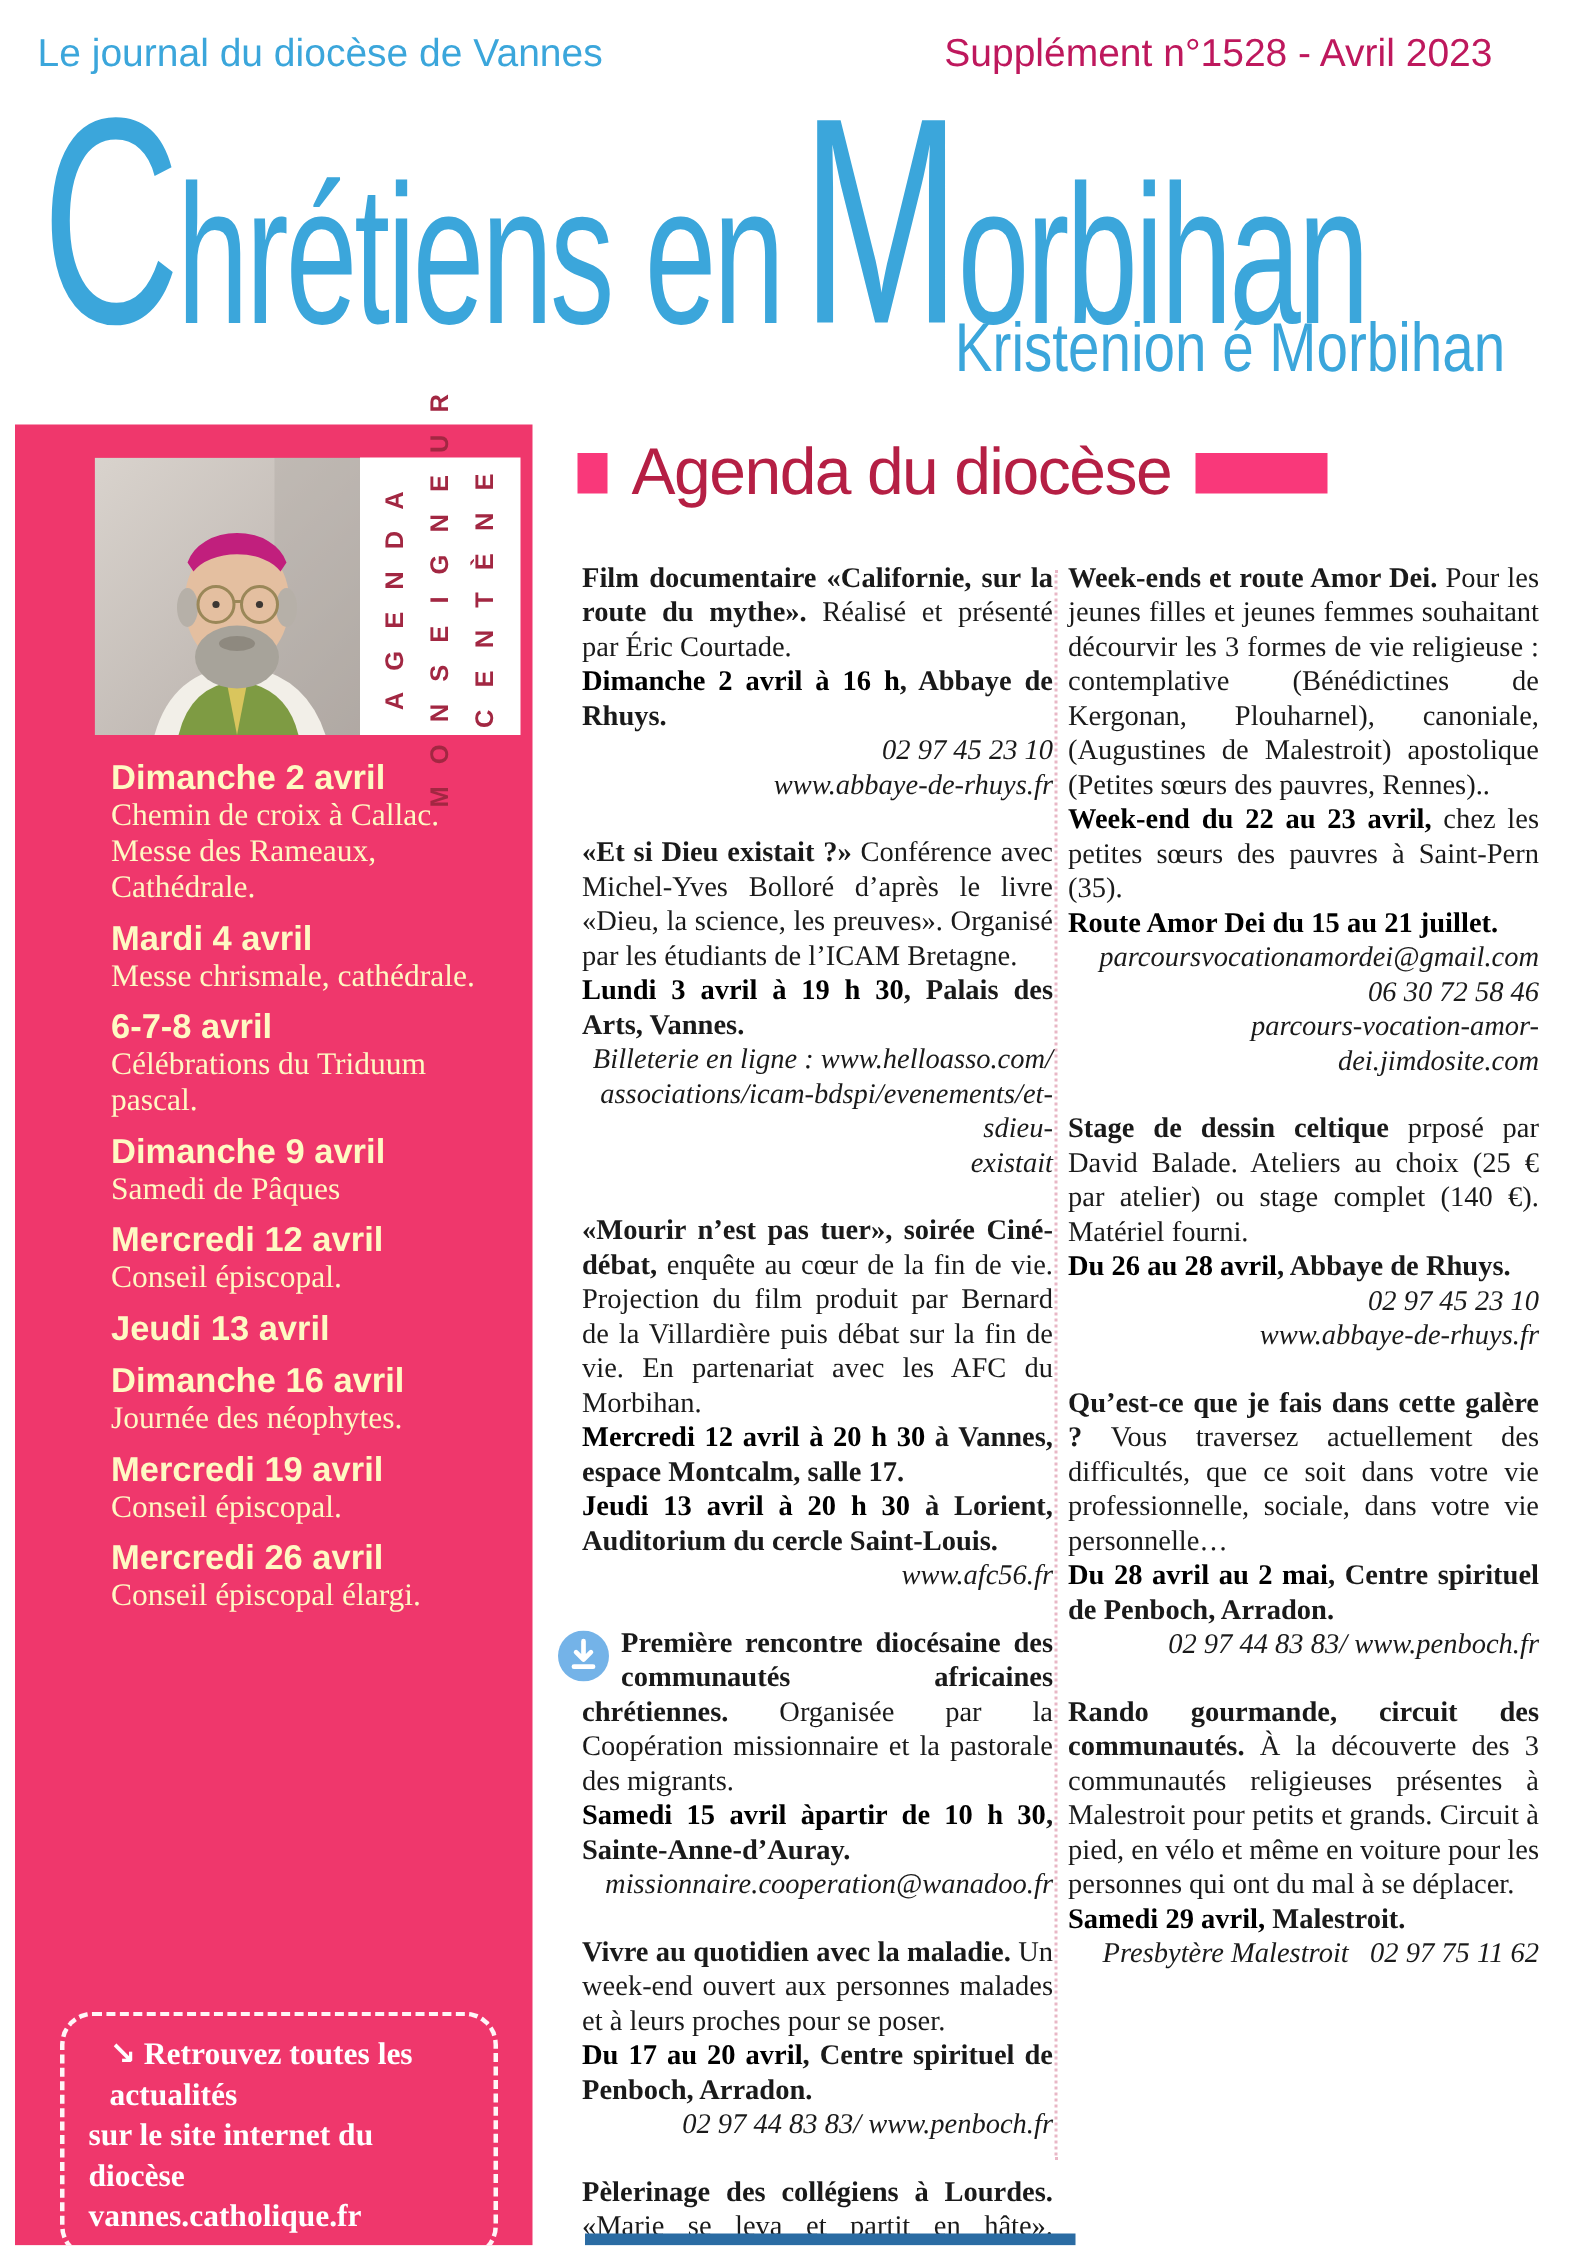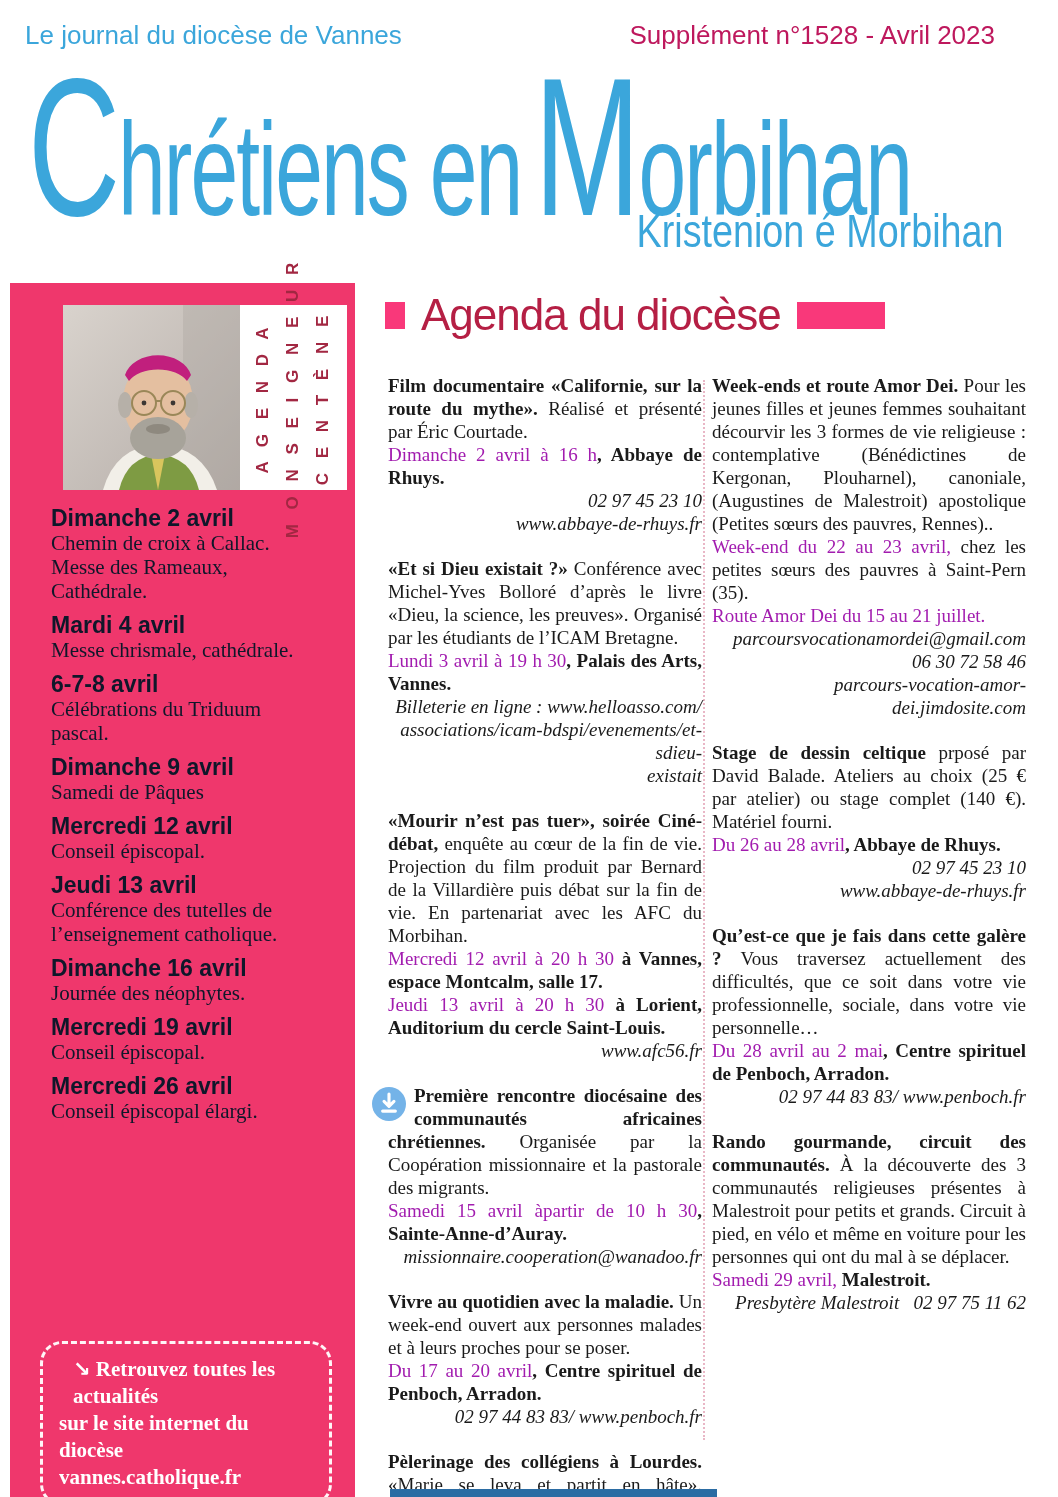--- a/index.html
+++ b/index.html
@@ -22,21 +22,21 @@
            font-size:46px;color:#3BA6DB;transform:scaleX(0.82);transform-origin:right top;white-space:nowrap;}
 
   
   .sidebar{position:absolute;left:10px;top:283px;width:345px;height:1214px;background:#EF376C;}
   .photo-wrap{position:absolute;left:53px;top:22px;width:177px;height:185px;overflow:hidden;}
   .vlabel{position:absolute;left:230px;top:22px;width:107px;height:185px;background:#fff;
           display:flex;align-items:center;justify-content:center;}
   .vlabel-inner{transform:rotate(-90deg);white-space:nowrap;color:#A22742;
           font-family:"Liberation Sans",sans-serif;font-size:17px;font-weight:bold;
           letter-spacing:5px;line-height:30px;text-align:center;}
-  .agenda-list{position:absolute;left:41px;top:222px;width:272px;color:#0f172a;}
+  .agenda-list{position:absolute;left:64px;top:222px;width:272px;color:#fef9c3;}
   .agenda-item{margin-bottom:9px;}
   .item-date{font-family:"Liberation Sans",sans-serif;font-weight:bold;font-size:23px;line-height:26px;}
   .item-desc{font-size:21px;line-height:24px;}
   .sidebar-box{position:absolute;left:30px;top:1058px;width:258px;padding:12px 12px 12px 16px;
           border:3px dashed rgba(255,255,255,.95);border-radius:22px;color:#fff;
           font-weight:bold;font-size:21px;line-height:27px;}
   .sidebar-box .ln1{padding-left:14px;}
   .arrow-glyph{font-family:"DejaVu Sans",sans-serif;}
 
   
@@ -50,21 +50,21 @@
   .col{position:absolute;top:374px;width:314px;font-size:19px;line-height:23px;
           text-align:justify;}
   .col1{left:388px;}
   .col2{left:712px;}
   .col-divider{position:absolute;left:703px;top:380px;height:1060px;border-left:2px dotted #E9B7C6;}
   .event{margin-bottom:22px;}
   .event p{margin:0;}
   .event p.contact{text-align:right;font-style:italic;font-size:19px;line-height:23px;}
   .run-n{font-weight:normal;}
   .run-b{font-weight:bold;}
-  .run-r{font-weight:normal;color:#a21caf;}
+  .run-r{font-weight:bold;color:#000000;}
   .dl-icon{float:left;width:34px;height:34px;margin:3px 8px 2px -16px;}
 
   .bottom-bar{position:absolute;left:390px;top:1489px;width:327px;height:8px;background:#2B6CA3;}
 </style>
 </head>
 <body>
 
 <div class="page">
 
   <div class="tagline">Le journal du diocèse de Vannes</div>
@@ -128,21 +128,20 @@
         <div class="agenda-item">
           <div class="item-date">Dimanche 9 avril</div>
           <div class="item-desc">Samedi de Pâques</div>
         </div>
         <div class="agenda-item">
           <div class="item-date">Mercredi 12 avril</div>
           <div class="item-desc">Conseil épiscopal.</div>
         </div>
         <div class="agenda-item">
           <div class="item-date">Jeudi 13 avril</div>
-          <div class="item-desc">Conférence des tutelles de l’enseignement catholique.</div>
         </div>
         <div class="agenda-item">
           <div class="item-date">Dimanche 16 avril</div>
           <div class="item-desc">Journée des néophytes.</div>
         </div>
         <div class="agenda-item">
           <div class="item-date">Mercredi 19 avril</div>
           <div class="item-desc">Conseil épiscopal.</div>
         </div>
         <div class="agenda-item">

